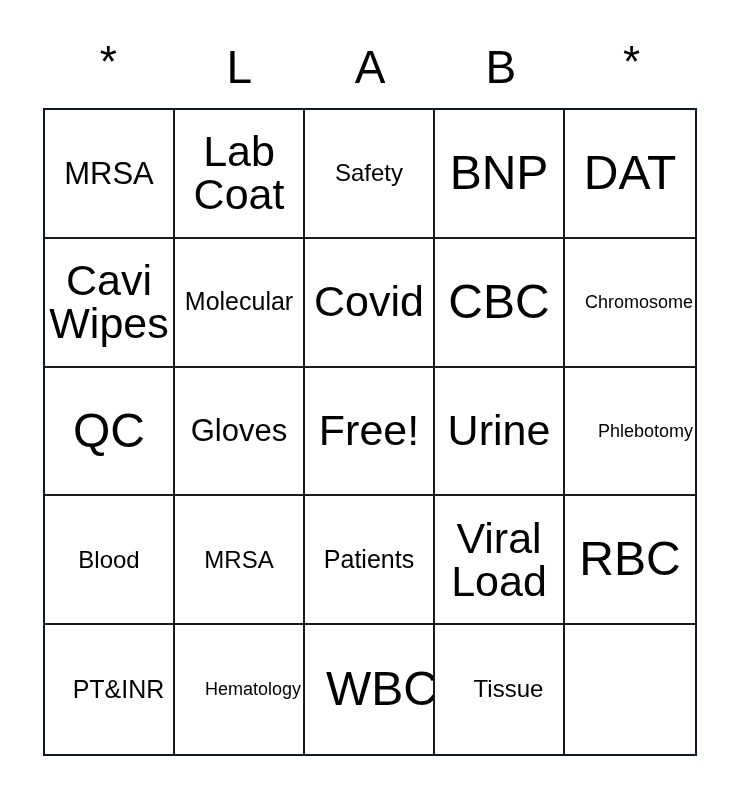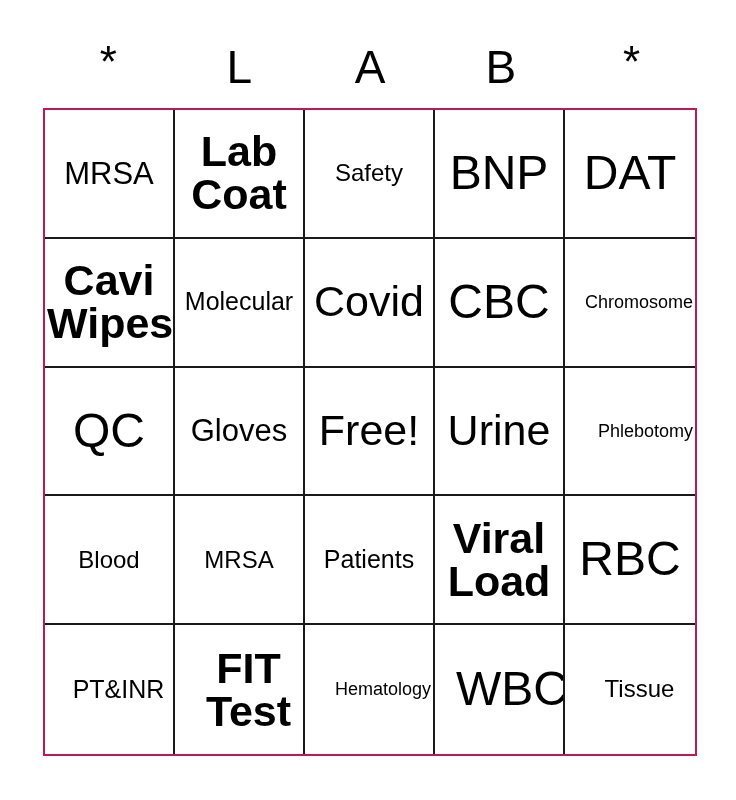--- a/index.html
+++ b/index.html
@@ -48,21 +48,21 @@
     padding-top: 14px;
   }
   
   #grid {
     position: absolute;
     left: 43px;
     top: 108px;
     width: 654px;
     height: 648px;
     box-sizing: border-box;
-    border: 2px solid #be185d;
+    border: 2px solid #0f172a;
     display: grid;
     grid-template-columns: repeat(5, 1fr);
     grid-template-rows: repeat(5, 1fr);
     background: #ffffff;
   }
   .cell {
     box-sizing: border-box;
     border-right: 2px solid #1a1a1a;
     border-bottom: 2px solid #1a1a1a;
     display: flex;
@@ -83,21 +83,21 @@
     word-break: normal;
     white-space: normal;
   }
   
   .sz-xl  { font-size: 48px; }
   .sz-lg  { font-size: 43px; }
   .sz-md  { font-size: 24px; }
   .sz-sm  { font-size: 31px; }
   .sz-xs  { font-size: 25px; text-align: center; }
   .sz-xxs { font-size: 18px; text-align: right; }
-  .two-line { line-height: 1.0; font-weight: bold; }
+  .two-line { line-height: 1.0; }
 </style>
 </head>
 <body>
 
 <div id="card">
 
   <div id="header-row">
     <div class="header-cell star">*</div>
     <div class="header-cell">L</div>
     <div class="header-cell">A</div>
@@ -167,23 +167,20 @@
         <span class="cell-text sz-lg two-line">Viral<br>Load</span>
       </div>
     <div class="cell">
         <span class="cell-text sz-xl">RBC</span>
       </div>
 
     <div class="cell">
         <span class="cell-text sz-xs">PT&amp;INR</span>
       </div>
     <div class="cell">
-        <span class="cell-text sz-lg two-line">FIT<br>Test</span>
-      </div>
-    <div class="cell">
         <span class="cell-text sz-xxs">Hematology</span>
       </div>
     <div class="cell">
         <span class="cell-text sz-xl">WBC</span>
       </div>
     <div class="cell">
         <span class="cell-text sz-md">Tissue</span>
       </div>
   </div>
 

